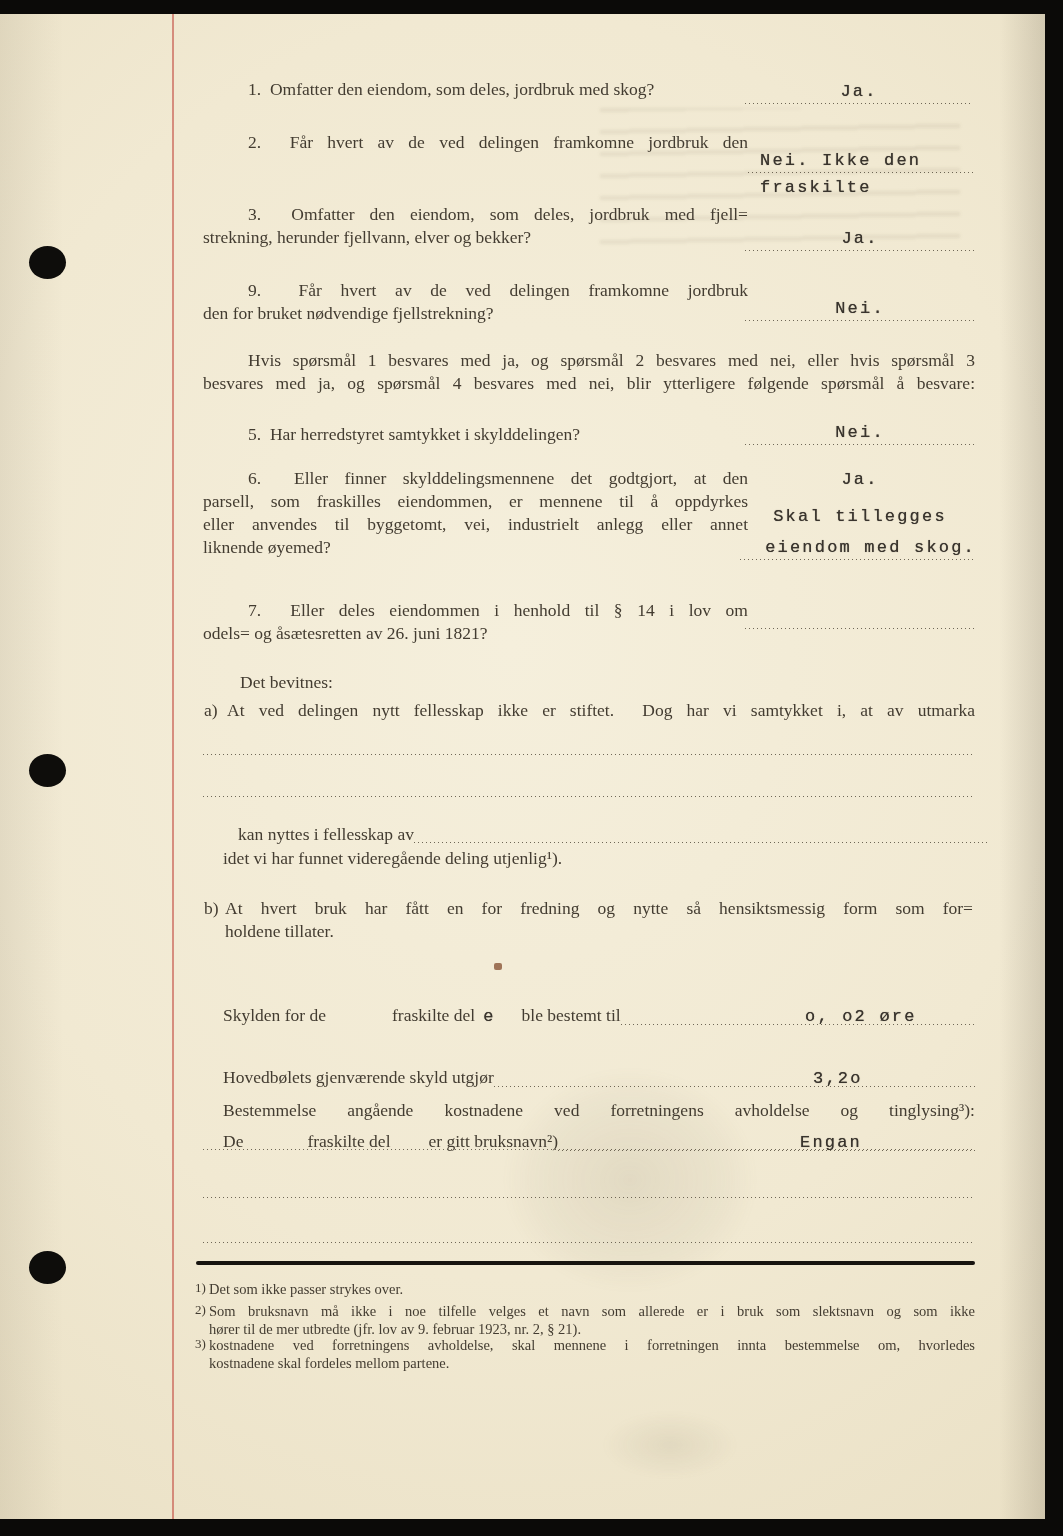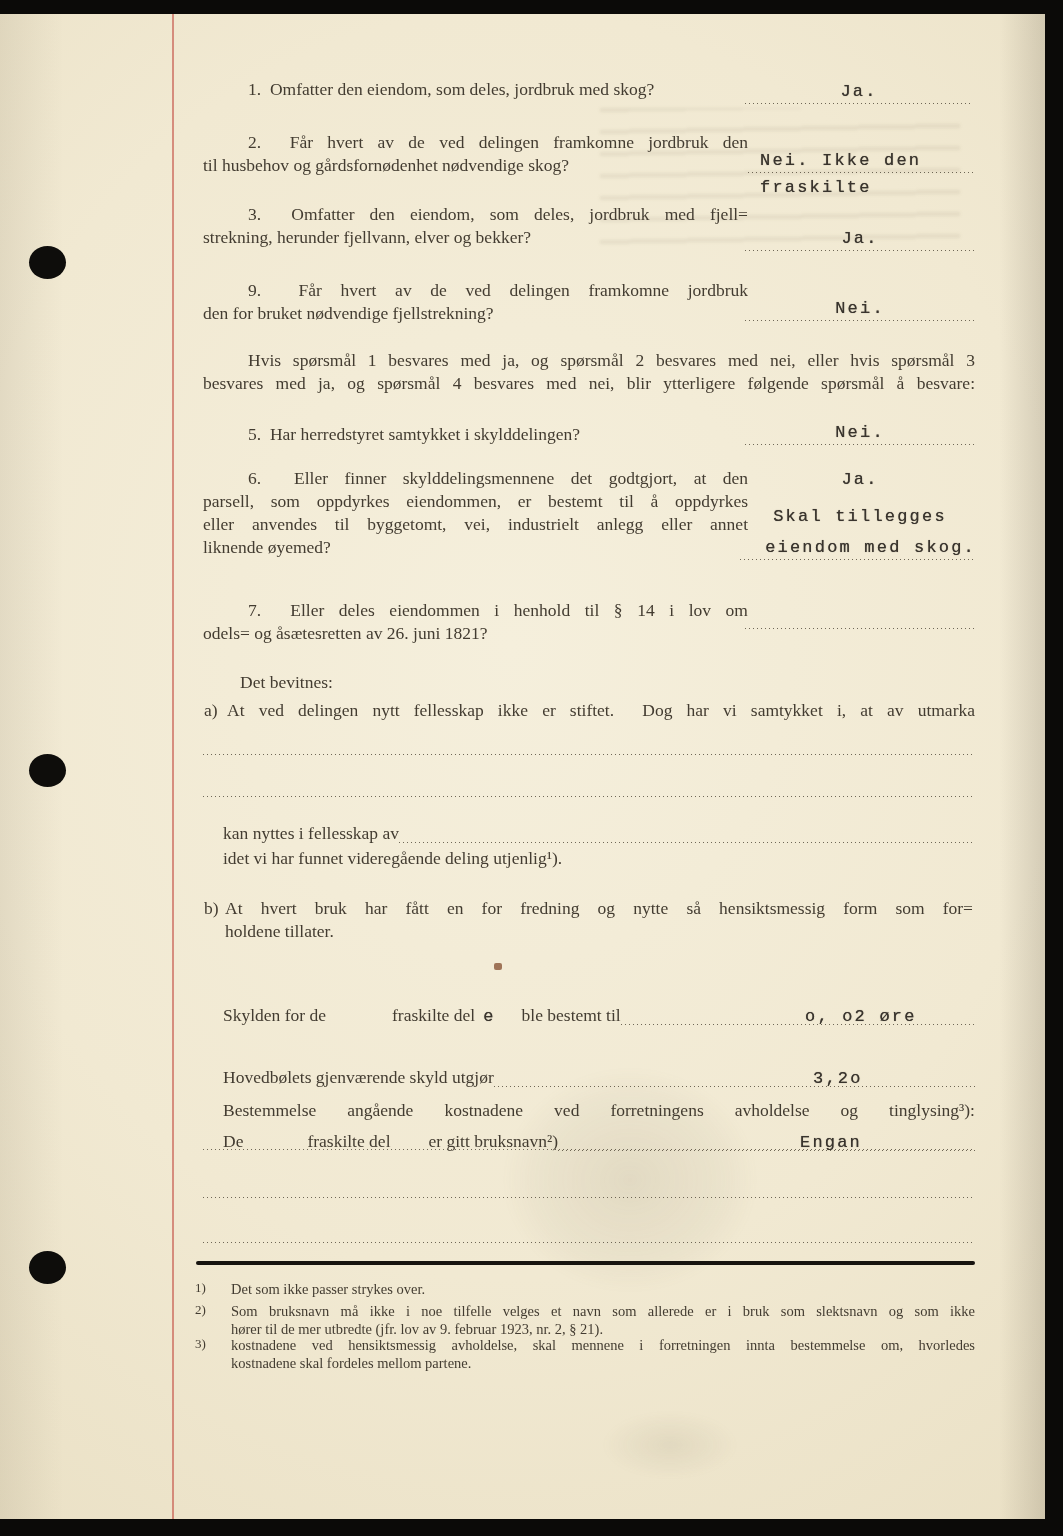--- a/index.html
+++ b/index.html
@@ -46,21 +46,21 @@
   .fieldrow .val{position:absolute;bottom:2px;}
   #val-skylden{left:582px}
   #val-hovedbolet{left:590px}
   #val-bruksnavn{left:577px}
   .gap-a{margin-left:66px}.gap-b{margin-left:8px}.gap-c{margin-left:26px}
   .gap-d{margin-left:64px}.gap-e{margin-left:38px}
 
   .marker{position:absolute;width:20px;}
   .fn{position:absolute;left:195px;width:780px;color:#433c31;}
   .fnmark{position:absolute;left:0;top:-1px;font-size:13px;}
-  .fnlines{margin-left:36px;}
+  .fnlines{margin-left:14px;}
   .fn-line{font-size:14.5px;line-height:17.5px;white-space:pre-wrap;}
 
   .rule{position:absolute;left:196px;top:1261px;width:779px;height:4px;background:#17140f;border-radius:2px;}
   .typedot{position:absolute;left:494px;top:963px;width:8px;height:7px;background:rgba(143,95,66,.85);border-radius:2px;}
 
   .ghost{position:absolute;pointer-events:none;}
   #ghost1{left:600px;top:108px;width:360px;height:140px;
     background:repeating-linear-gradient(179deg, rgba(118,106,84,.10) 0 4px, transparent 4px 22px);
     filter:blur(1.5px);}
   #ghost2{left:460px;top:1030px;width:340px;height:300px;
@@ -81,21 +81,21 @@
   #q6q{left:203px;top:467px;}
   #q6a1{left:745px;top:470px;width:230px;text-align:center;}
   #q6a2{left:745px;top:507px;width:230px;text-align:center;}
   #q6a3{left:740px;top:531px;width:236px;height:26px;justify-content:flex-end;}
   #q7q{left:203px;top:599px;}  #q7a{left:745px;top:602px;width:230px;height:27px;}
   #bevitnes{left:240px;top:671px;}
   #itemA-marker{left:204px;top:699px;}
   #itemA{left:227px;top:699px;width:748px;}
   #dline1{left:203px;top:737px;width:772px;height:18px;}
   #dline2{left:203px;top:779px;width:772px;height:18px;}
-  #kan-row{left:223px;top:822px;}
+  #kan-row{left:238px;top:822px;align-items:center;}
   #idet{left:223px;top:847px;}
   #itemB-marker{left:204px;top:897px;}
   #itemB{left:225px;top:897px;width:748px;}
   #skylden-row{left:223px;top:980px;}
   #hovedbolet-row{left:223px;top:1018px;}
   #bruksnavn-row{left:223px;top:1058px;}
   #bestemmelse{left:223px;top:1099px;width:752px;}
   #dlineB1{left:203px;top:1132px;width:772px;height:18px;}
   #dlineB2{left:203px;top:1180px;width:772px;height:18px;}
   #dlineB3{left:203px;top:1225px;width:772px;height:18px;}
@@ -118,21 +118,20 @@
 
   <div class="blk p qcol" id="q1q">
     <div class="pl ind">1.  Omfatter den eiendom, som deles, jordbruk med skog?</div>
   </div>
   <div class="blk dots ansbox" id="q1a">
     <span class="type">Ja.</span>
   </div>
 
   <div class="blk p qcol" id="q2q">
     <div class="pl ind j">2.  Får hvert av de ved delingen framkomne jordbruk den</div>
-    <div class="pl">til husbehov og gårdsfornødenhet nødvendige skog?</div>
   </div>
   <div class="blk" id="q2a">
     <div class="l1 dots ansleft">
       <span class="type">Nei. Ikke den</span>
     </div>
     <div class="l2 ansleft">
       <span class="type">fraskilte</span>
     </div>
   </div>
 
@@ -159,21 +158,21 @@
 
   <div class="blk p qcol" id="q5q">
     <div class="pl ind">5.  Har herredstyret samtykket i skylddelingen?</div>
   </div>
   <div class="blk dots ansbox" id="q5a">
     <span class="type">Nei.</span>
   </div>
 
   <div class="blk p qcol" id="q6q">
     <div class="pl ind j">6.  Eller finner skylddelingsmennene det godtgjort, at den</div>
-    <div class="pl j">parsell, som oppdyrkes eiendommen, er bestemt til å oppdyrkes</div>
+    <div class="pl j">parsell, som fraskilles eiendommen, er mennene til å oppdyrkes</div>
     <div class="pl j">eller anvendes til byggetomt, vei, industrielt anlegg eller annet</div>
     <div class="pl">liknende øyemed?</div>
   </div>
   <div class="blk type" id="q6a1">Ja.</div>
   <div class="blk type" id="q6a2">Skal tillegges</div>
   <div class="blk dots ansbox" id="q6a3">
     <span class="type">eiendom med skog.</span>
   </div>
 
   <div class="blk p qcol" id="q7q">
@@ -247,21 +246,21 @@
   <div class="fn" id="fn2">
     <span class="fnmark">2)</span>
     <div class="fnlines">
       <div class="fn-line j">Som bruksnavn må ikke i noe tilfelle velges et navn som allerede er i bruk som slektsnavn og som ikke</div>
       <div class="fn-line">hører til de mer utbredte (jfr. lov av 9. februar 1923, nr. 2, § 21).</div>
     </div>
   </div>
   <div class="fn" id="fn3">
     <span class="fnmark">3)</span>
     <div class="fnlines">
-      <div class="fn-line j">kostnadene ved hensiktsmessig avholdelse, skal mennene i forretningen innta bestemmelse om, hvorledes</div>
+      <div class="fn-line j">kostnadene ved forretningens avholdelse, skal mennene i forretningen innta bestemmelse om, hvorledes</div>
       <div class="fn-line">kostnadene skal fordeles mellom partene.</div>
     </div>
   </div>
 
   <div class="edge top"></div>
   <div class="edge bottom"></div>
   <div class="edge right"></div>
 </div>
 
 </body></html>

